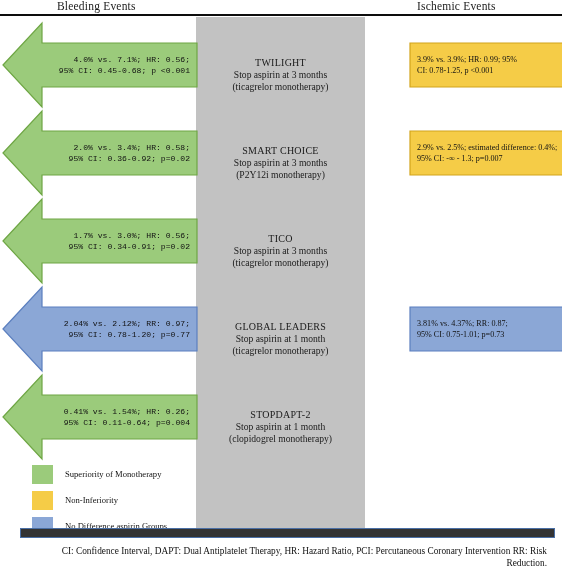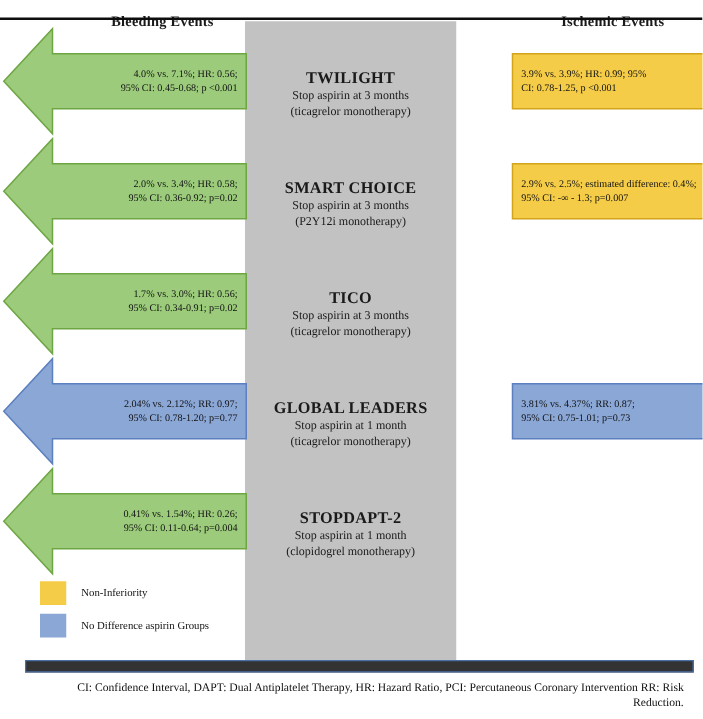--- a/index.html
+++ b/index.html
@@ -10,23 +10,23 @@
     font-family:"Liberation Serif", serif;
     color:#1a1a1a;
     overflow:hidden;
     position:relative;
   }
   .figure{position:relative;width:562px;height:575px;}
 
   
   .header-row{position:absolute;left:0;top:0;width:562px;height:16px;}
   .header-label{
-    position:absolute;top:12px;
-    font-weight:bold;font-size:11.5px;
-    letter-spacing:.2px;white-space:nowrap;margin-left:32px;
+    position:absolute;top:0;
+    font-weight:normal;font-size:11.5px;
+    letter-spacing:.2px;white-space:nowrap;
   }
   .header-label.left{left:57px;}
   .header-label.right{left:417px;}
   .header-rule{
     position:absolute;left:0;top:14px;width:562px;height:0;
     border-top:2.2px solid #0d0d0d;
   }
 
   
   .center-column{
@@ -45,35 +45,35 @@
   .arrow.right{left:365px;width:195px;margin-left:44px;}
 
   .arrow-text{
     position:absolute;
     font-size:8.1px;line-height:11.2px;
     color:#121212;
     white-space:pre-line;
   }
   .arrow.left .arrow-text{
     right:8px;top:50%;transform:translateY(-50%);
-    text-align:right;width:150px;
+    text-align:right;width:150px;font-family:Liberation Mono, monospace;
   }
   .arrow.right .arrow-text{
     left:8px;top:50%;transform:translateY(-50%);
     text-align:left;width:160px;
   }
 
   
   .trial{
     position:absolute;left:196px;width:169px;height:90px;
     display:flex;flex-direction:column;align-items:center;justify-content:center;
     text-align:center;
   }
   .trial-name{
-    font-weight:bold;font-size:13px;letter-spacing:.25px;
+    font-weight:normal;font-size:10px;letter-spacing:.25px;
     margin-bottom:1px;
     margin-top:20px;
   }
   .trial-desc{
     font-size:9.6px;line-height:12.4px;white-space:pre-line;text-align:center;
   }
 
   
   .legend{position:absolute;left:32px;top:464px;width:230px;}
   .legend-item{display:flex;align-items:center;height:20px;margin-bottom:6px;}
@@ -196,20 +196,24 @@
         <div class="trial">
           <div class="trial-name">STOPDAPT-2</div>
           <div class="trial-desc">Stop aspirin at 1 month
 (clopidogrel monotherapy)</div>
         </div>
       </div>
     </div>
 
   <div class="legend" id="legend-container">
       <div class="legend-item">
+        <span class="legend-swatch" style="background: rgb(155, 203, 123);"></span>
+        <span class="legend-label">Superiority of Monotherapy</span>
+      </div>
+      <div class="legend-item">
         <span class="legend-swatch" style="background: rgb(245, 204, 71);"></span>
         <span class="legend-label">Non-Inferiority</span>
       </div>
       <div class="legend-item">
         <span class="legend-swatch" style="background: rgb(139, 167, 214);"></span>
         <span class="legend-label">No Difference aspirin Groups</span>
       </div>
     </div>
 
   <div class="bottom-bar"></div>

